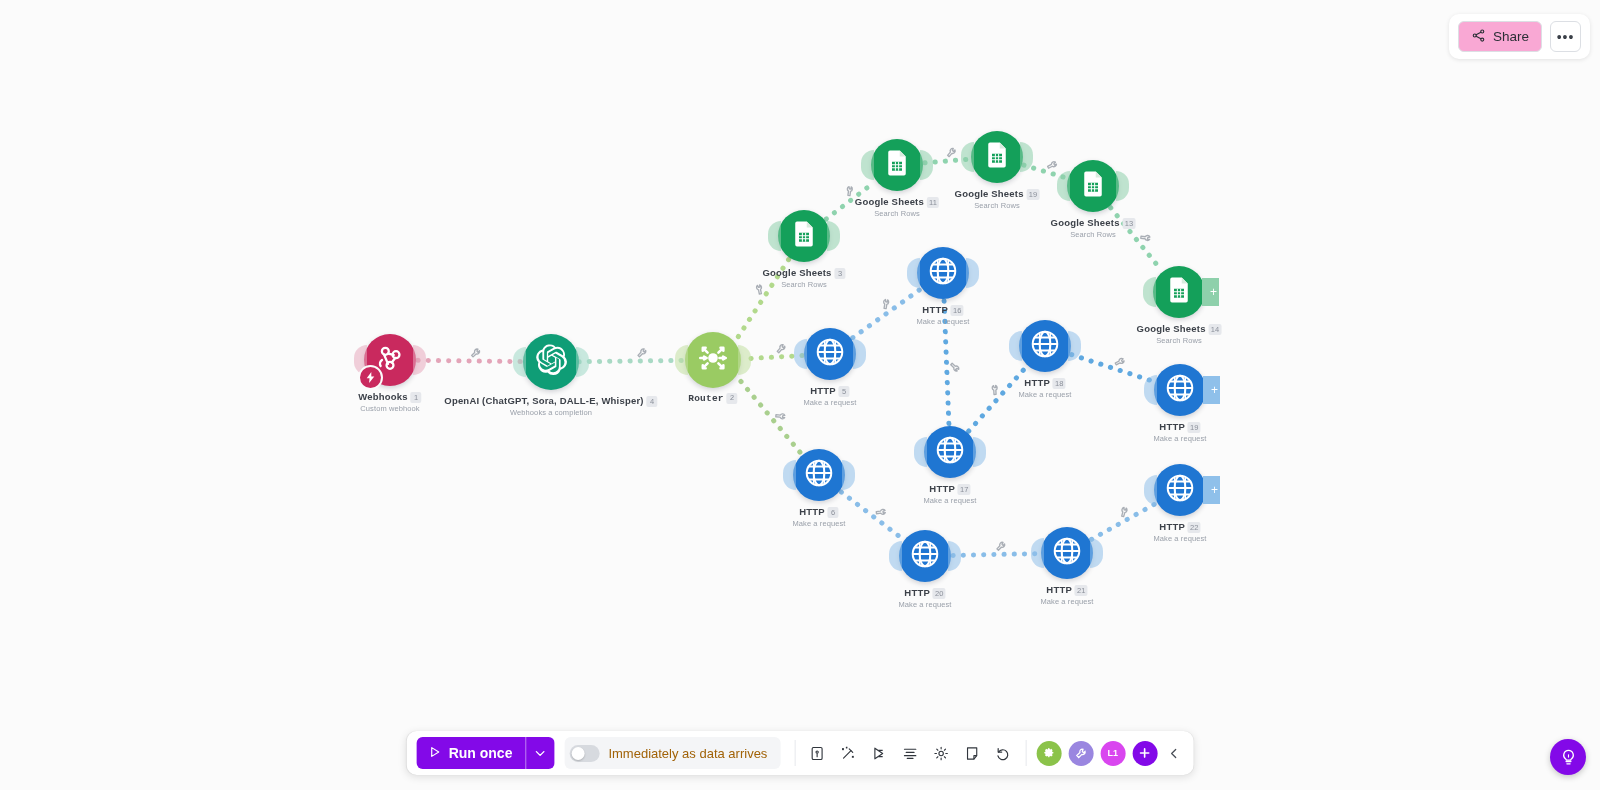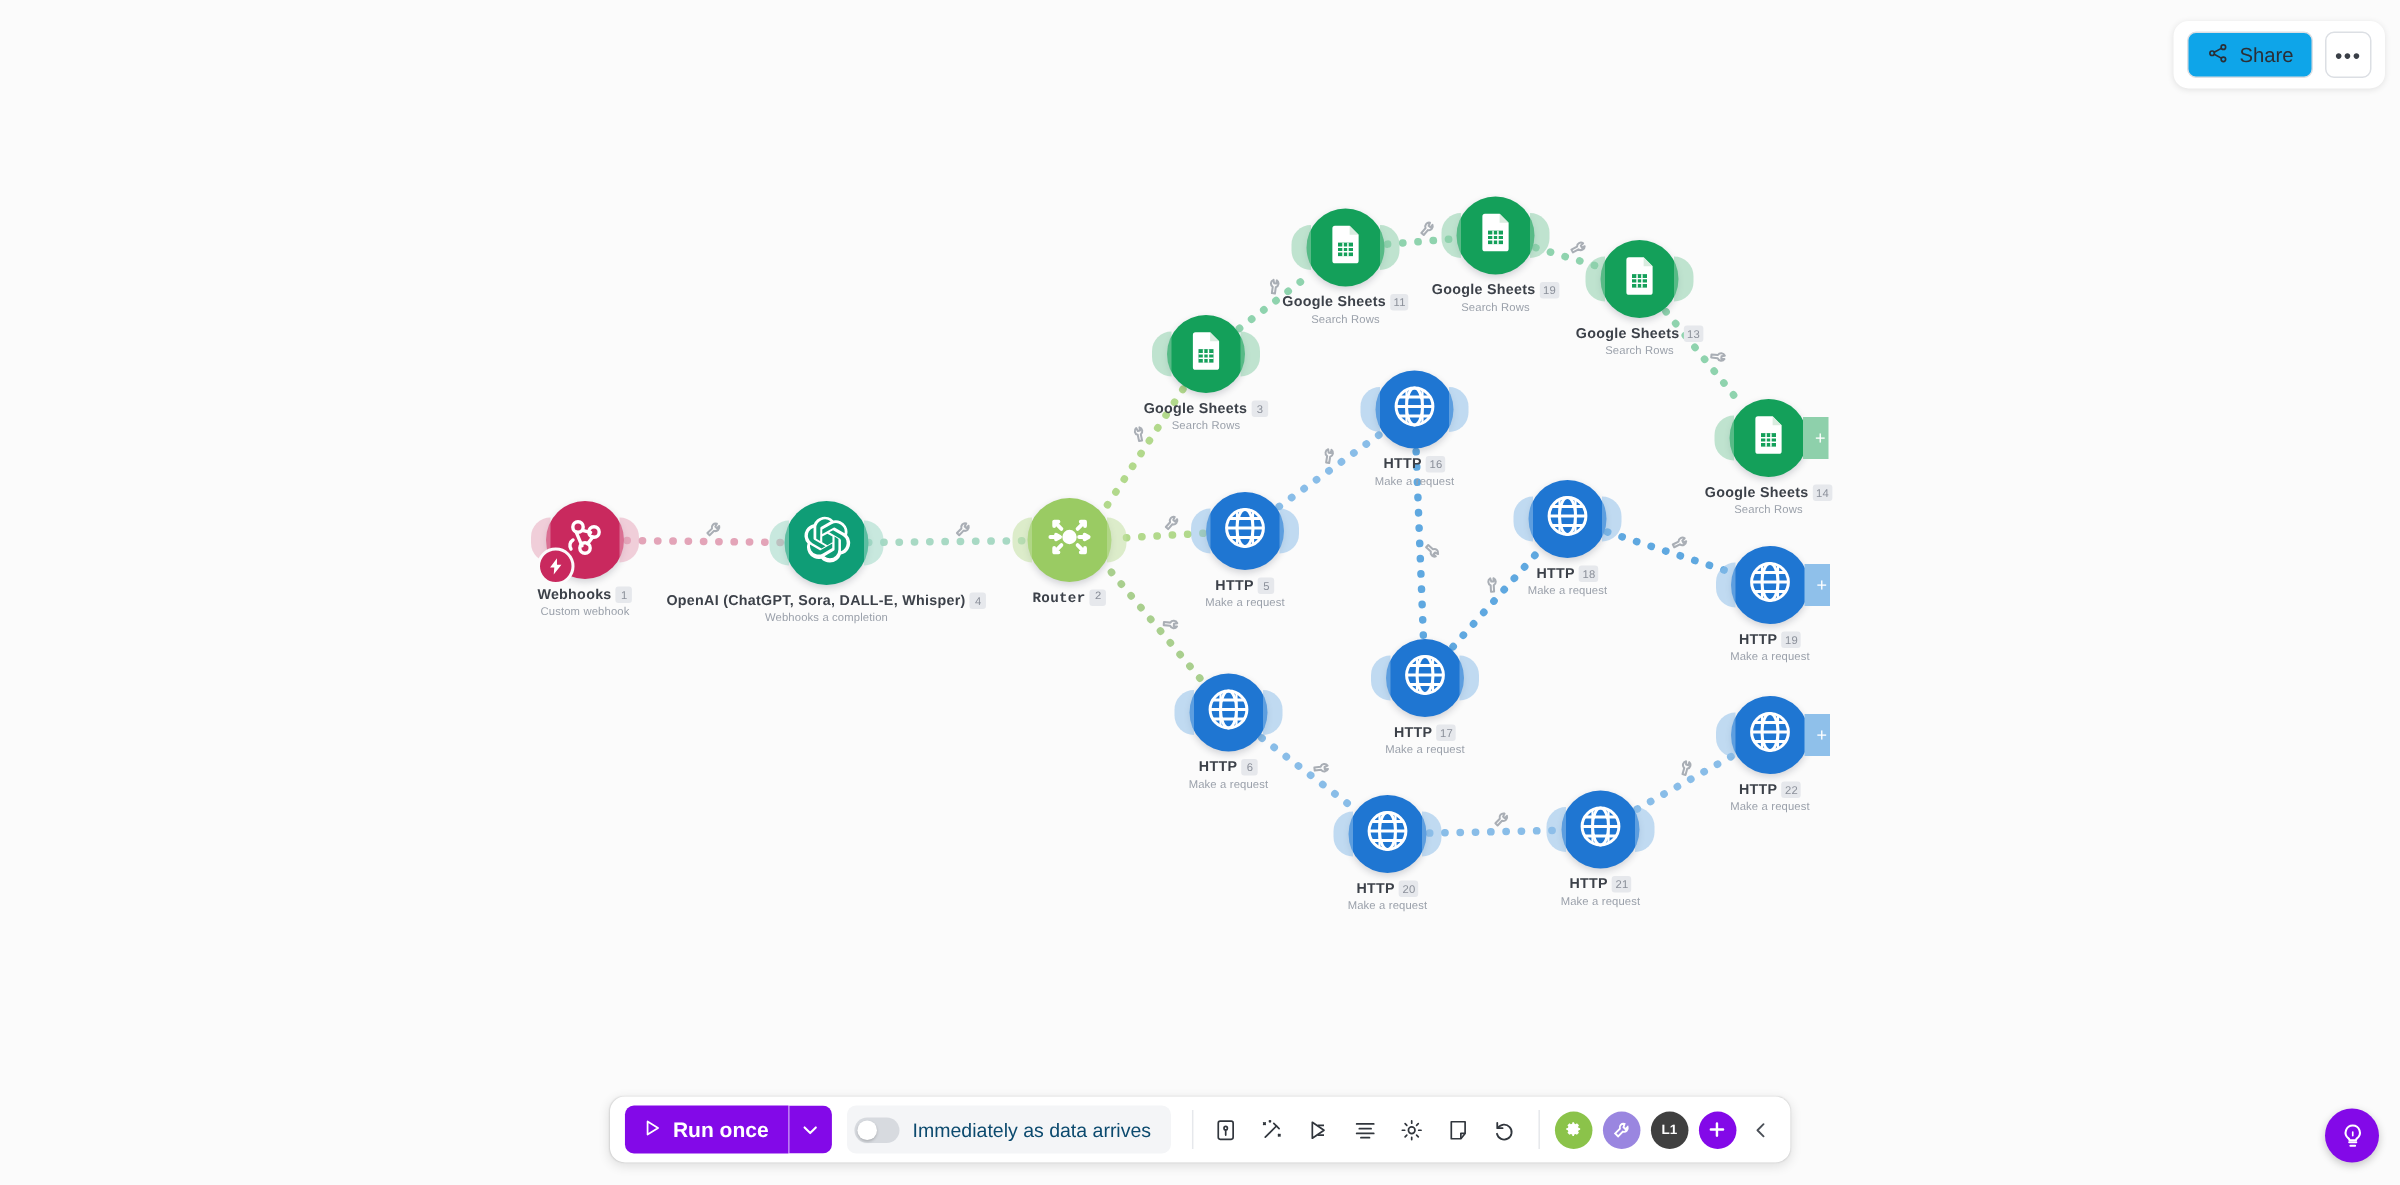--- a/index.html
+++ b/index.html
@@ -35,21 +35,21 @@
   .topright {
     position: absolute; right: 10px; top: 14px;
     height: 45px; display: flex; align-items: center; gap: 8px;
     background: #ffffff; border-radius: 10px; padding: 0 9px;
     box-shadow: 0 1px 4px rgba(0,0,0,.10);
   }
   .btn-outline {
     display: flex; align-items: center; gap: 7px;
     height: 31px; padding: 0 12px;
     border: 1px solid #dcdfe4; border-radius: 6px;
-    background: #0ea5e9; color: #2b2f36; font-size: 13.5px;
+    background: #f9a8d4; color: #2b2f36; font-size: 13.5px;
     cursor: pointer; white-space: nowrap;
   }
   .btn-square {
     width: 31px; height: 31px; border: 1px solid #dcdfe4; border-radius: 6px;
     background: #fff; color: #3a3f47; display: flex; align-items: center;
     justify-content: center; cursor: pointer; font-size: 14px;
     letter-spacing: 1px; line-height: 1;
   }
 
   
@@ -129,21 +129,21 @@
     padding: 0 13px 0 5px; margin-right: 8px;
   }
   .switch {
     width: 30px; height: 17px; border-radius: 10px; background: #d7dadf;
     position: relative; cursor: pointer; flex: none;
   }
   .switch .knob {
     position: absolute; top: 2px; left: 2px; width: 13px; height: 13px;
     border-radius: 50%; background: #fff; box-shadow: 0 1px 2px rgba(0,0,0,.2);
   }
-  .sched-label { font-size: 13px; color: #0c4a6e; white-space: nowrap; }
+  .sched-label { font-size: 13px; color: #a16207; white-space: nowrap; }
 
   .divider { width: 1px; height: 26px; background: #e6e8ec; margin: 0 6px; }
   .tool-icons { display: flex; align-items: center; gap: 3px; padding: 0 2px; }
   .tool-ic {
     width: 28px; height: 30px; display: flex; align-items: center;
     justify-content: center; color: #31363d; cursor: pointer; border-radius: 5px;
   }
 
   .circle-tools { display: flex; align-items: center; gap: 7px; padding: 0 4px; }
   .ctool {
@@ -638,21 +638,21 @@
         <div class="ctool" style="background: rgb(139, 195, 74);">
           <svg width="13" height="13" viewBox="0 0 24 24" fill="currentColor">
             <path d="M12 8.3A3.7 3.7 0 1 0 12 15.7 3.7 3.7 0 0 0 12 8.3zm9-0.3l-2-.4a7 7 0 0 0-.7-1.7l1.2-1.7-2.7-2.7L15.1 2.6a7 7 0 0 0-1.7-.7L13 0h-2l-.4 2a7 7 0 0 0-1.7.7L7.2 1.5 4.5 4.2 5.7 5.9a7 7 0 0 0-.7 1.7L3 8v2l2 .4c.2.6.4 1.2.7 1.7l-1.2 1.7 2.7 2.7 1.7-1.2c.5.3 1.1.5 1.7.7l.4 2h2l.4-2c.6-.2 1.2-.4 1.7-.7l1.7 1.2 2.7-2.7-1.2-1.7c.3-.5.5-1.1.7-1.7l2-.4z" transform="translate(0,2) scale(0.95)"></path>
           </svg>
         </div>
         <div class="ctool" style="background: rgb(154, 134, 224);">
           <svg width="13" height="13" viewBox="0 0 24 24" fill="none" stroke="currentColor" stroke-width="2.3" stroke-linecap="round">
             <path d="M15.5 4.2a4.6 4.6 0 0 0-5.7 5.9L4 15.9l3.6 3.6 5.8-5.8a4.6 4.6 0 0 0 5.9-5.7l-2.7 2.7-2.4-2.4z"></path>
           </svg>
         </div>
-        <div class="ctool" style="background: #404040; font-size: 9px;">L1</div>
+        <div class="ctool" style="background: #d946ef; font-size: 9px;">L1</div>
         <div class="ctool" style="background: rgb(131, 9, 232);">
           <svg width="14" height="14" viewBox="0 0 24 24" fill="none" stroke="currentColor" stroke-width="2.8" stroke-linecap="round">
             <path d="M12 5v14M5 12h14"></path>
           </svg>
         </div>
       </div>
 
     <div class="collapse-ic">
       <svg width="15" height="15" viewBox="0 0 24 24" fill="none" stroke="currentColor" stroke-width="2" stroke-linecap="round" stroke-linejoin="round">
           <path d="M14.5 5.5L8 12l6.5 6.5"></path>

